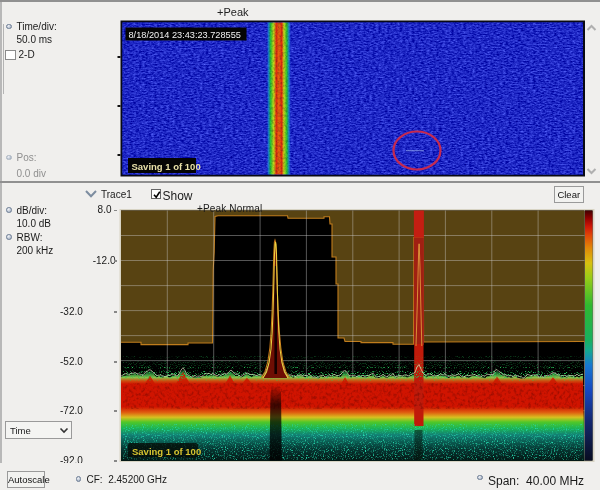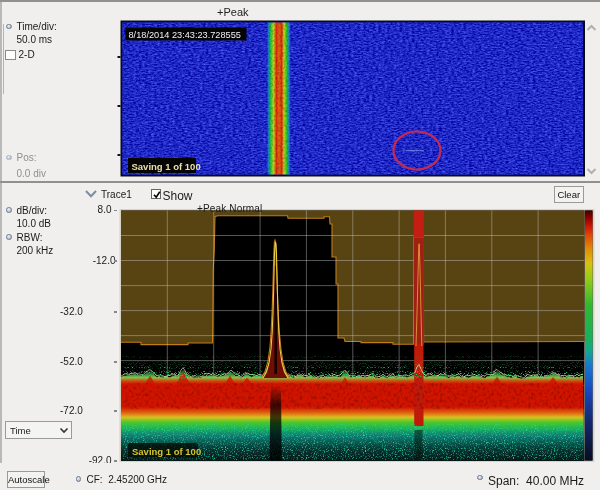--- a/index.html
+++ b/index.html
@@ -203,21 +203,21 @@
 <div class="t" style="left:60px;top:204.3px;width:51.5px;text-align:right">8.0</div>
 <div style="position:absolute;left:113.5px;top:209.8px;width:3.5px;height:1.5px;background:#888"></div>
 <div class="t" style="left:64px;top:254.7px;width:51.5px;text-align:right">-12.0</div>
 <div style="position:absolute;left:113.5px;top:260.2px;width:3.5px;height:1.5px;background:#888"></div>
 <div class="t" style="left:60px;top:305.5px;width:51.5px;text-align:left">-32.0</div>
 <div style="position:absolute;left:113.5px;top:311.0px;width:3.5px;height:1.5px;background:#888"></div>
 <div class="t" style="left:60px;top:355.5px;width:51.5px;text-align:left">-52.0</div>
 <div style="position:absolute;left:113.5px;top:361.0px;width:3.5px;height:1.5px;background:#888"></div>
 <div class="t" style="left:60px;top:404.5px;width:51.5px;text-align:left">-72.0</div>
 <div style="position:absolute;left:113.5px;top:410.0px;width:3.5px;height:1.5px;background:#888"></div>
-<div class="t" style="left:60px;top:454.6px;width:51.5px;text-align:right">-92.0</div>
+<div class="t" style="left:60px;top:454.6px;width:51.5px;">-92.0</div>
 <div style="position:absolute;left:113.5px;top:460.1px;width:3.5px;height:1.5px;background:#888"></div>
 <div style="position:absolute;left:5px;top:421px;width:67px;height:17.5px;background:#f4f4f2;border:1px solid #9a9a9a"></div>
 <div class="t" style="left:10px;top:425px;font-size:9.5px">Time</div>
 <svg style="position:absolute;left:59px;top:427px" width="10" height="7">
     <path d="M1.5 1.5 L5 5 L8.5 1.5" fill="none" stroke="#333" stroke-width="1.6"></path>
   </svg>
 <div style="position:absolute;left:0;top:462.5px;width:600px;height:27.5px;background:#f0efed"></div>
 <div class="btn" style="left:7px;top:470.5px;width:38px;height:17.5px;line-height:15.5px">Autoscale</div>
 <div class="ico" style="left:75.5px;top:476px"></div>
 <div class="t" style="left:86.5px;top:473.8px;font-size:10px">CF:&nbsp; 2.45200 GHz</div>

